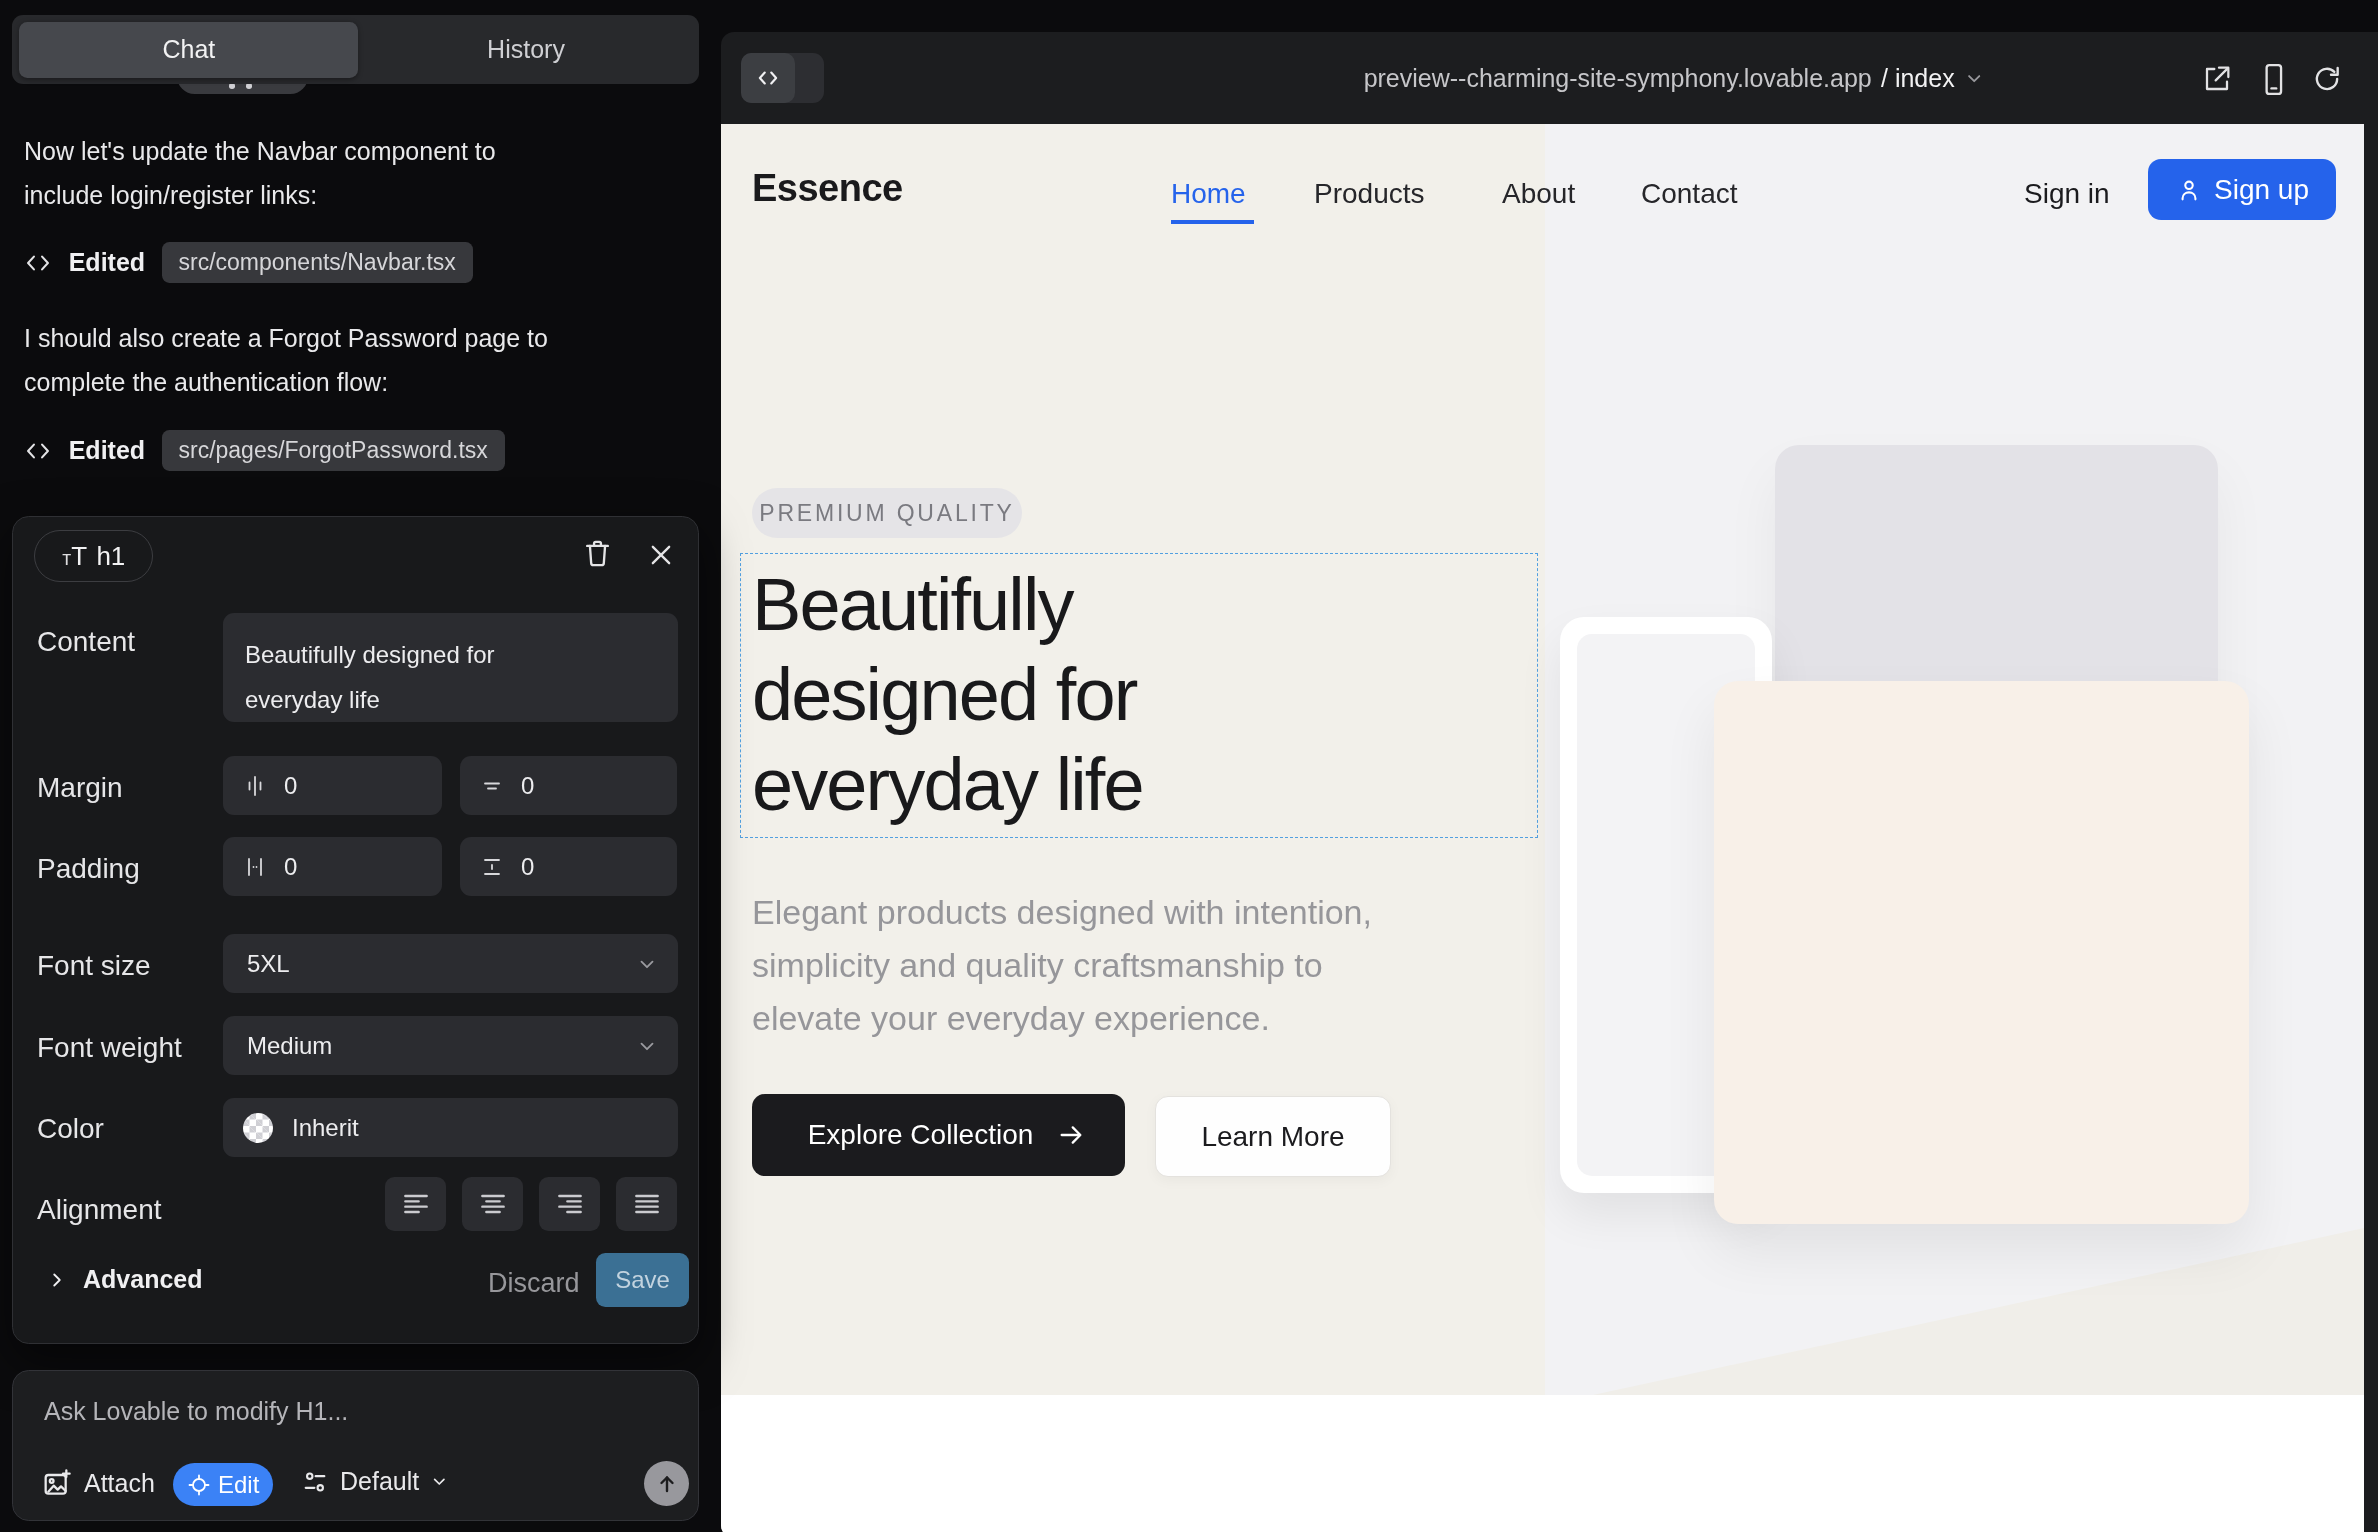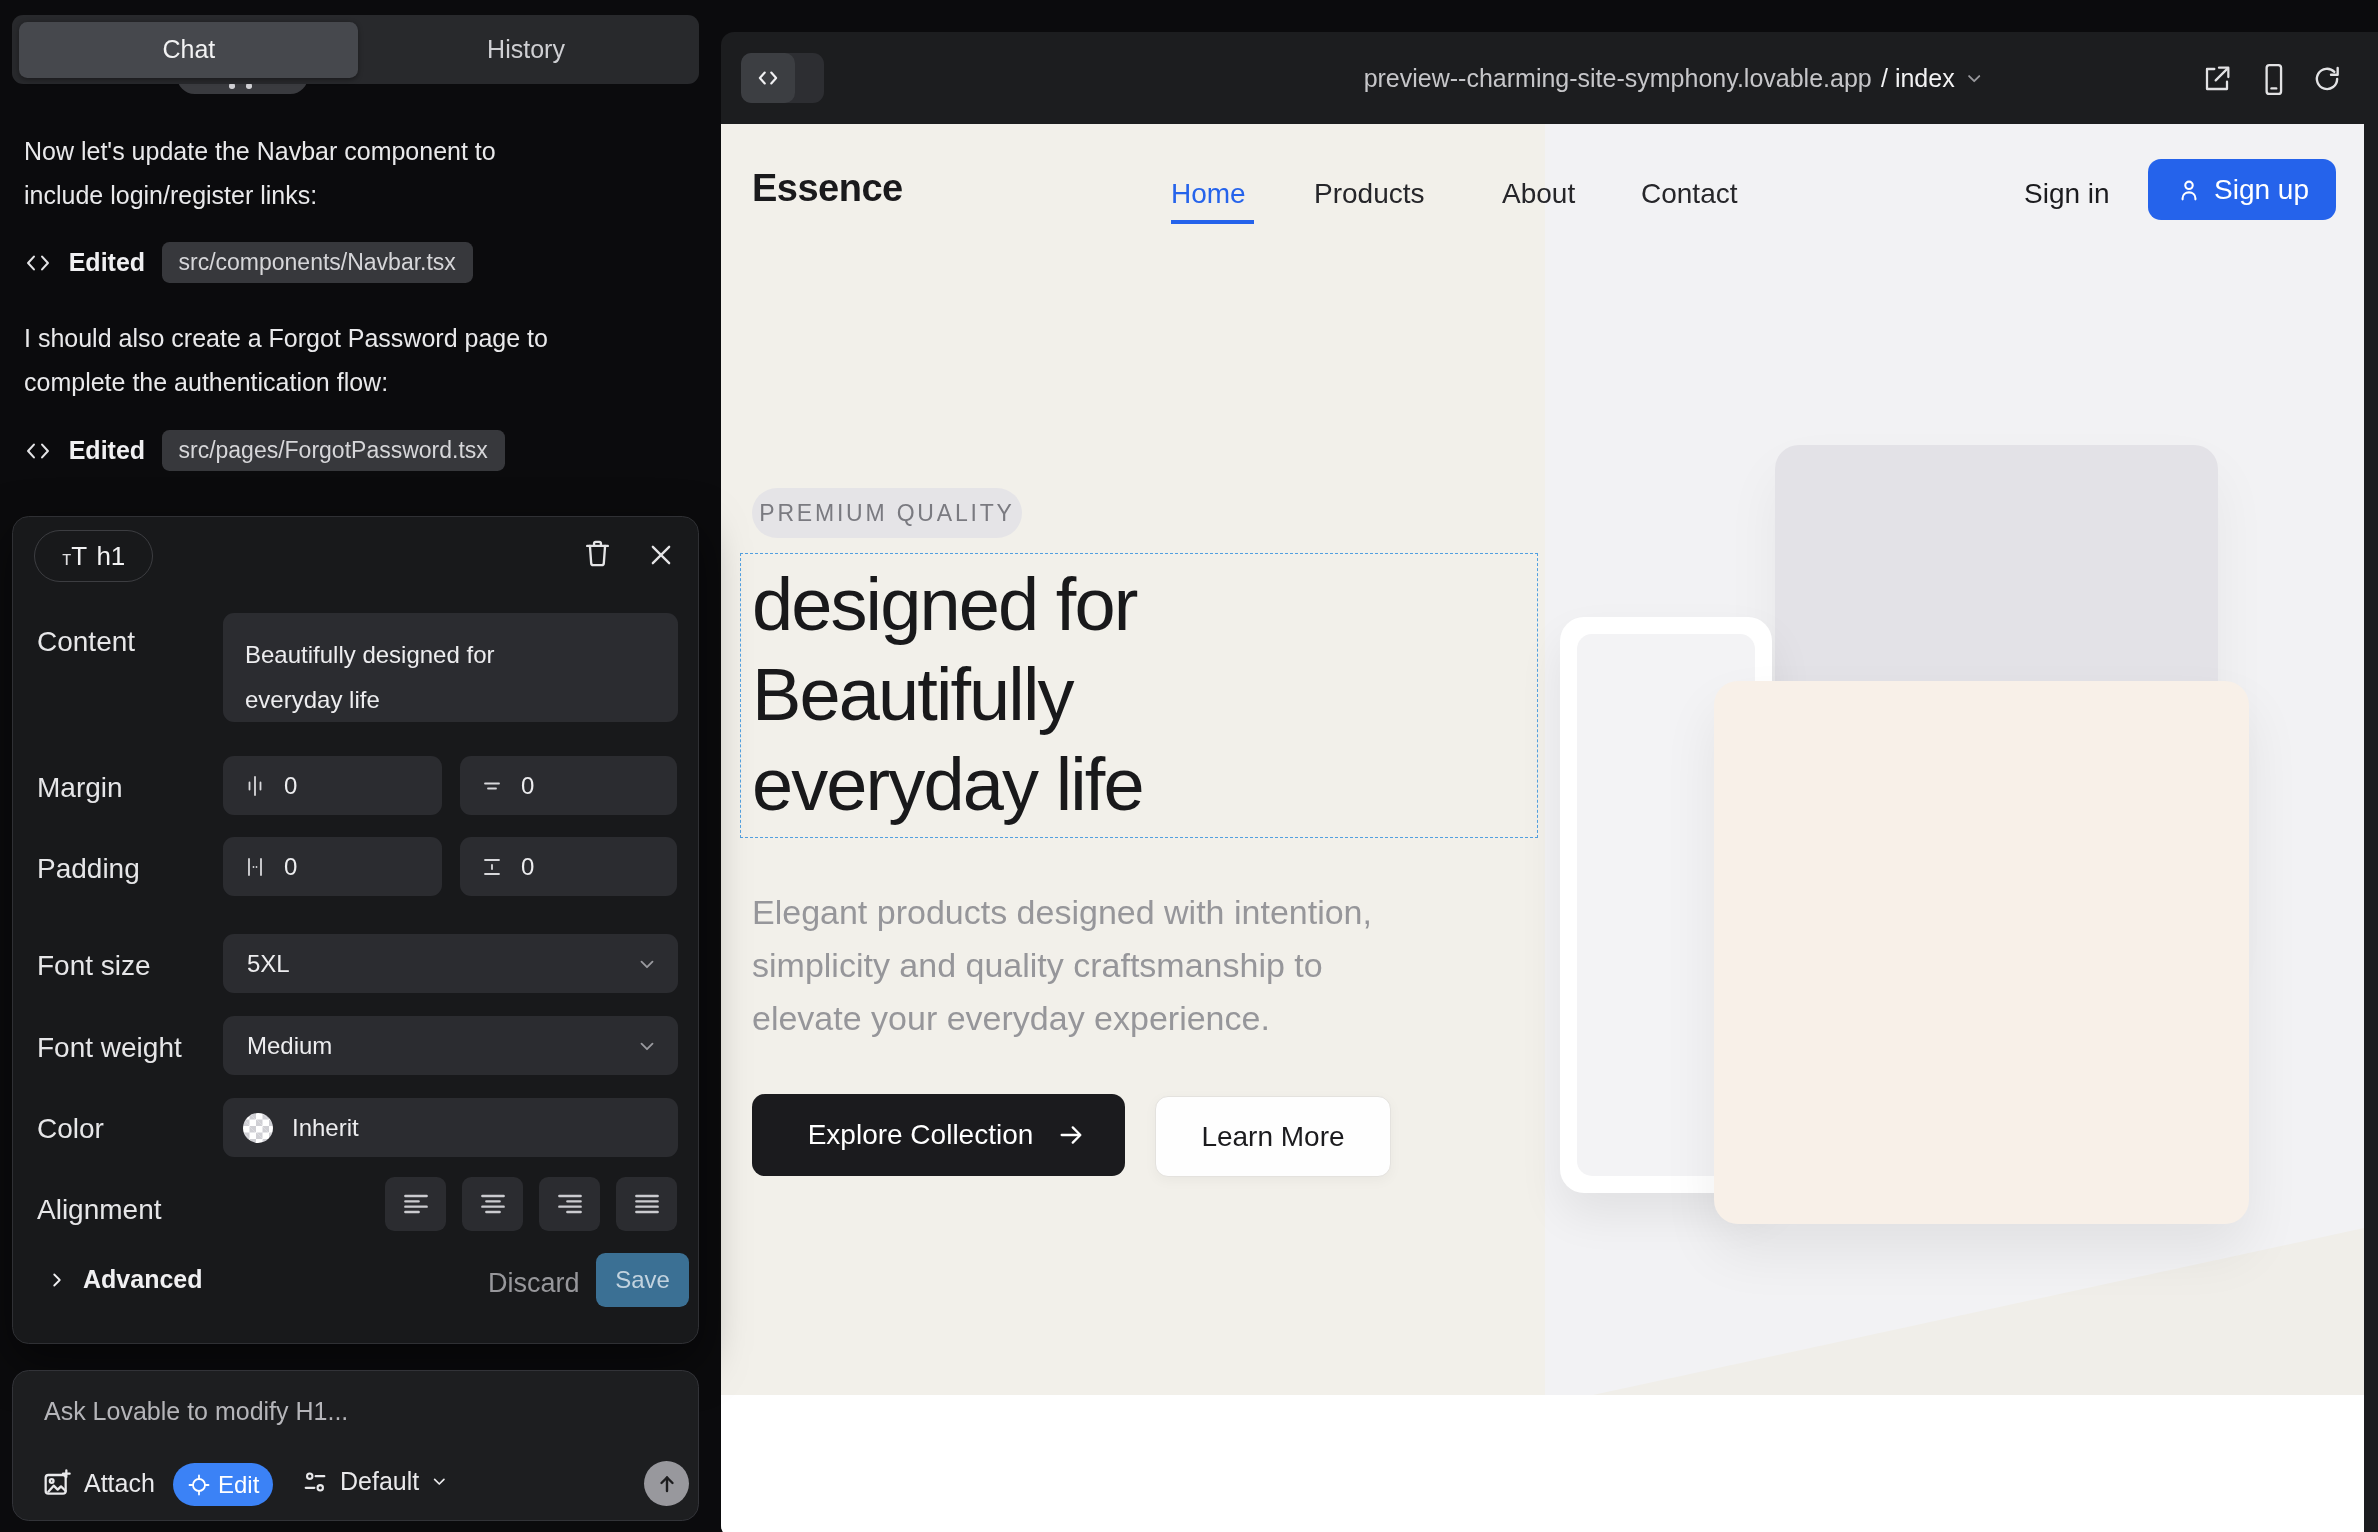--- a/index.html
+++ b/index.html
@@ -392,22 +392,22 @@
               <circle cx="12" cy="8" r="3.2"></circle>
               <path d="M6.5 20v-1c0-3 2.5-5 5.5-5s5.5 2 5.5 5v1"></path>
             </svg>
         </span>
         <span>Sign up</span>
       </div>
 
       <div class="badge">PREMIUM QUALITY</div>
       <div class="sel-box"></div>
       <h1 class="hero-h1">
+        <span style="display:block">Beautifully</span>
         <span style="display:block">designed for</span>
-        <span style="display:block">Beautifully</span>
         <span style="display:block">everyday life</span>
       </h1>
       <p class="hero-p">
         <span style="display:block">Elegant products designed with intention,</span>
         <span style="display:block">simplicity and quality craftsmanship to</span>
         <span style="display:block">elevate your everyday experience.</span>
       </p>
       <div class="cta-dark">
         <span>Explore Collection</span>
         <span>

